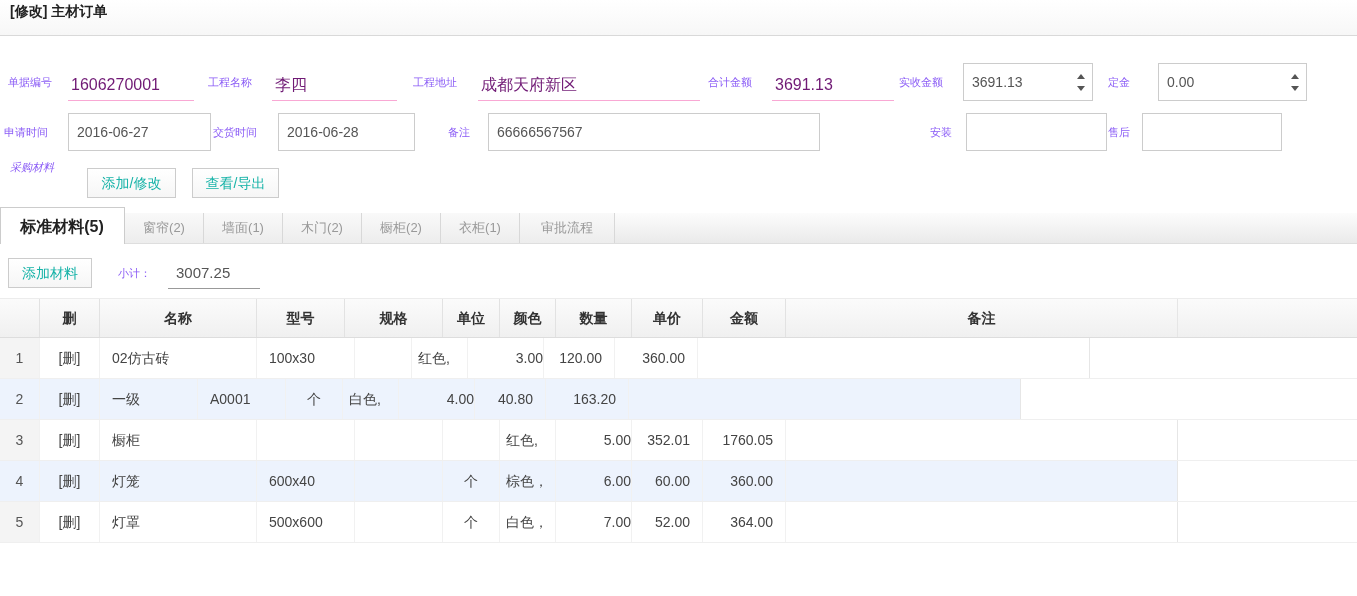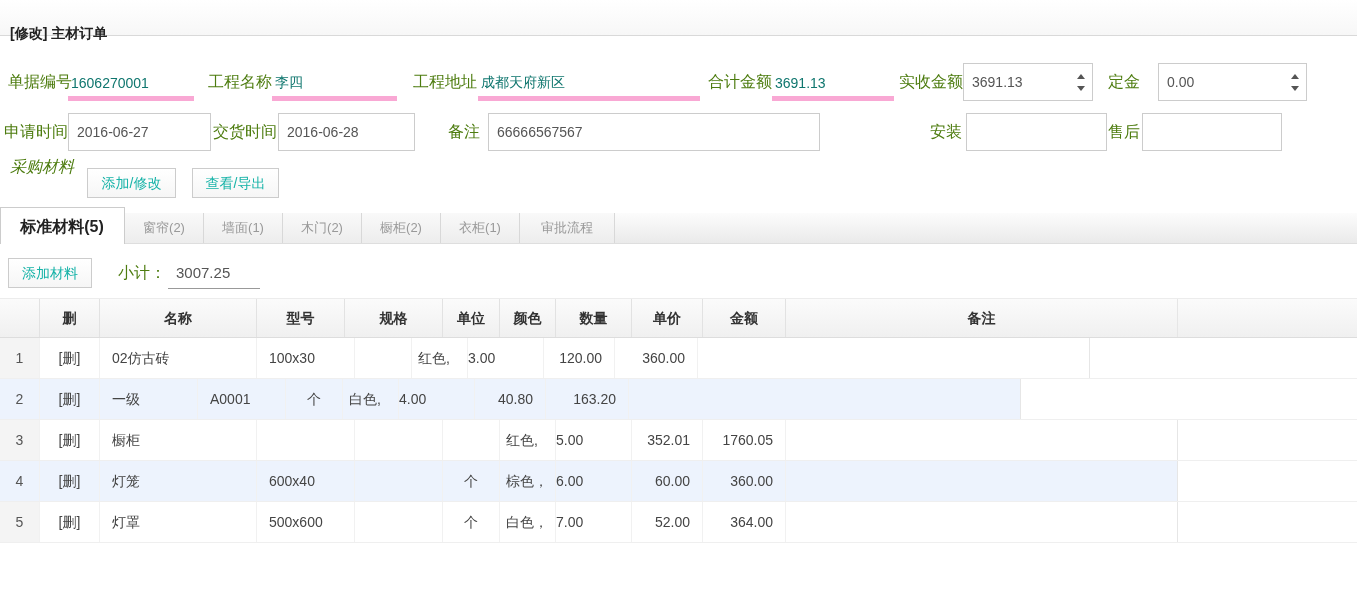--- a/index.html
+++ b/index.html
@@ -2,26 +2,26 @@
 <html><head>
 <meta charset="utf-8">
 <style>
   * { margin:0; padding:0; box-sizing:border-box; }
   body { font-family:"Liberation Sans","DejaVu Sans",sans-serif; background:#fff; }
   .page { position:relative; width:1357px; height:596px; background:#fff; overflow:hidden; }
 
   
   .titlebar { position:absolute; top:0; left:0; width:1357px; height:36px;
               background:linear-gradient(#ffffff,#f7f7f7); border-bottom:1px solid #d9d9d9; }
-  .titlebar .t { position:absolute; left:10px; top:25px; font-size:14px; font-weight:bold; color:#222; }
-
-  
-  .lbl { position:absolute; height:38px; line-height:38px; font-size:16px; color:#4d7c0f; white-space:nowrap; }
-  .uinput { position:absolute; height:31px; top:70px; border:none; border-bottom:5px solid #f9a8d4;
-            background:transparent; font-size:14px; color:#0f766e; padding:0 3px; outline:none;
+  .titlebar .t { position:absolute; left:10px; top:3px; font-size:14px; font-weight:bold; color:#222; }
+
+  
+  .lbl { position:absolute; height:38px; line-height:38px; font-size:11px; color:#8b5cf6; white-space:nowrap; }
+  .uinput { position:absolute; height:31px; top:70px; border:none; border-bottom:1px solid #f9a8d4;
+            background:transparent; font-size:16px; color:#701a75; padding:0 3px; outline:none;
             font-family:inherit; }
   .binput { position:absolute; top:113px; height:38px; border:1px solid #ccc; background:#fff;
             font-size:14px; color:#555; padding:0 8px; outline:none; font-family:inherit; }
   .numbox { position:absolute; top:63px; height:38px; border:1px solid #ccc; background:#fff;
             display:flex; align-items:stretch; }
   .numbox input { flex:1; min-width:0; border:none; outline:none; font-size:14px; color:#555;
                   padding:0 8px; font-family:inherit; background:transparent; }
   .spin { width:22px; display:flex; flex-direction:column; align-items:center; justify-content:center; gap:7px; }
   .arr-up { width:0; height:0; border-left:4px solid transparent; border-right:4px solid transparent;
             border-bottom:5px solid #555; cursor:pointer; }
@@ -60,21 +60,21 @@
   .cell { font-size:14px; overflow:hidden; white-space:nowrap; }
   .c0 { width:40px; text-align:center; }
   .trow .c0 { background:#f4f4f4; color:#555; }
   .trow.alt .c0 { background:transparent; }
   .c1 { width:60px; text-align:center; }
   .c2 { width:157px; padding-left:12px; }
   .c3 { width:98px; padding-left:12px; }
   .c4 { width:88px; padding-left:12px; }
   .c5 { width:57px; text-align:center; }
   .c6 { width:56px; padding-left:6px; }
-  .c7 { width:76px; padding-right:12px; }
+  .c7 { width:76px; text-align:right; }
   .c8 { width:71px; text-align:right; padding-right:12px; }
   .c9 { width:83px; text-align:right; padding-right:12px; }
   .c10 { width:392px; border-right:1px solid #e6e6e6 !important; }
   .thead .c10 { text-align:center; }
   .cfill { flex:1; border-right:none !important; background:transparent; }
   .thead .cfill { background:linear-gradient(#fbfbfb,#f0f0f0); }
   .trow .cfill { background:#fff; }
   .dellink { color:#1E9FFF; cursor:pointer; }
 </style>
 </head>

